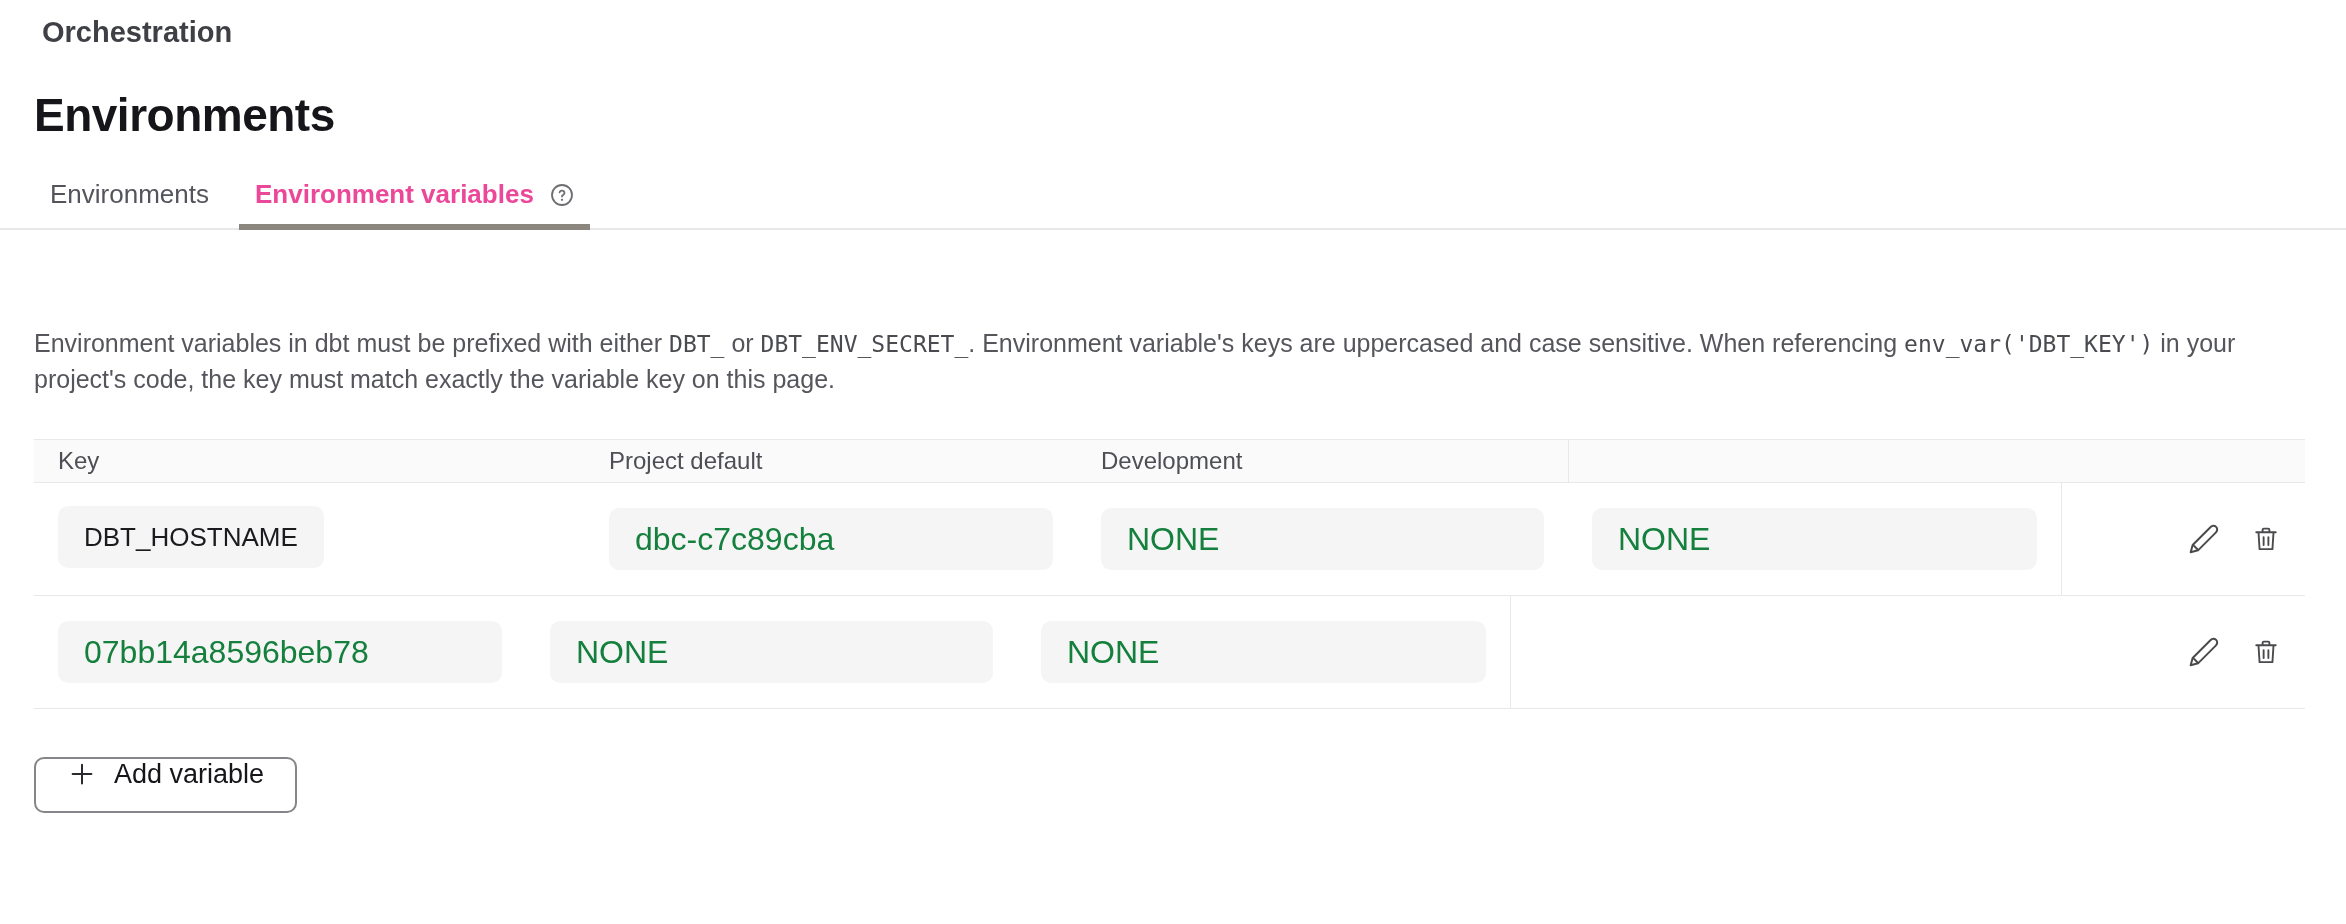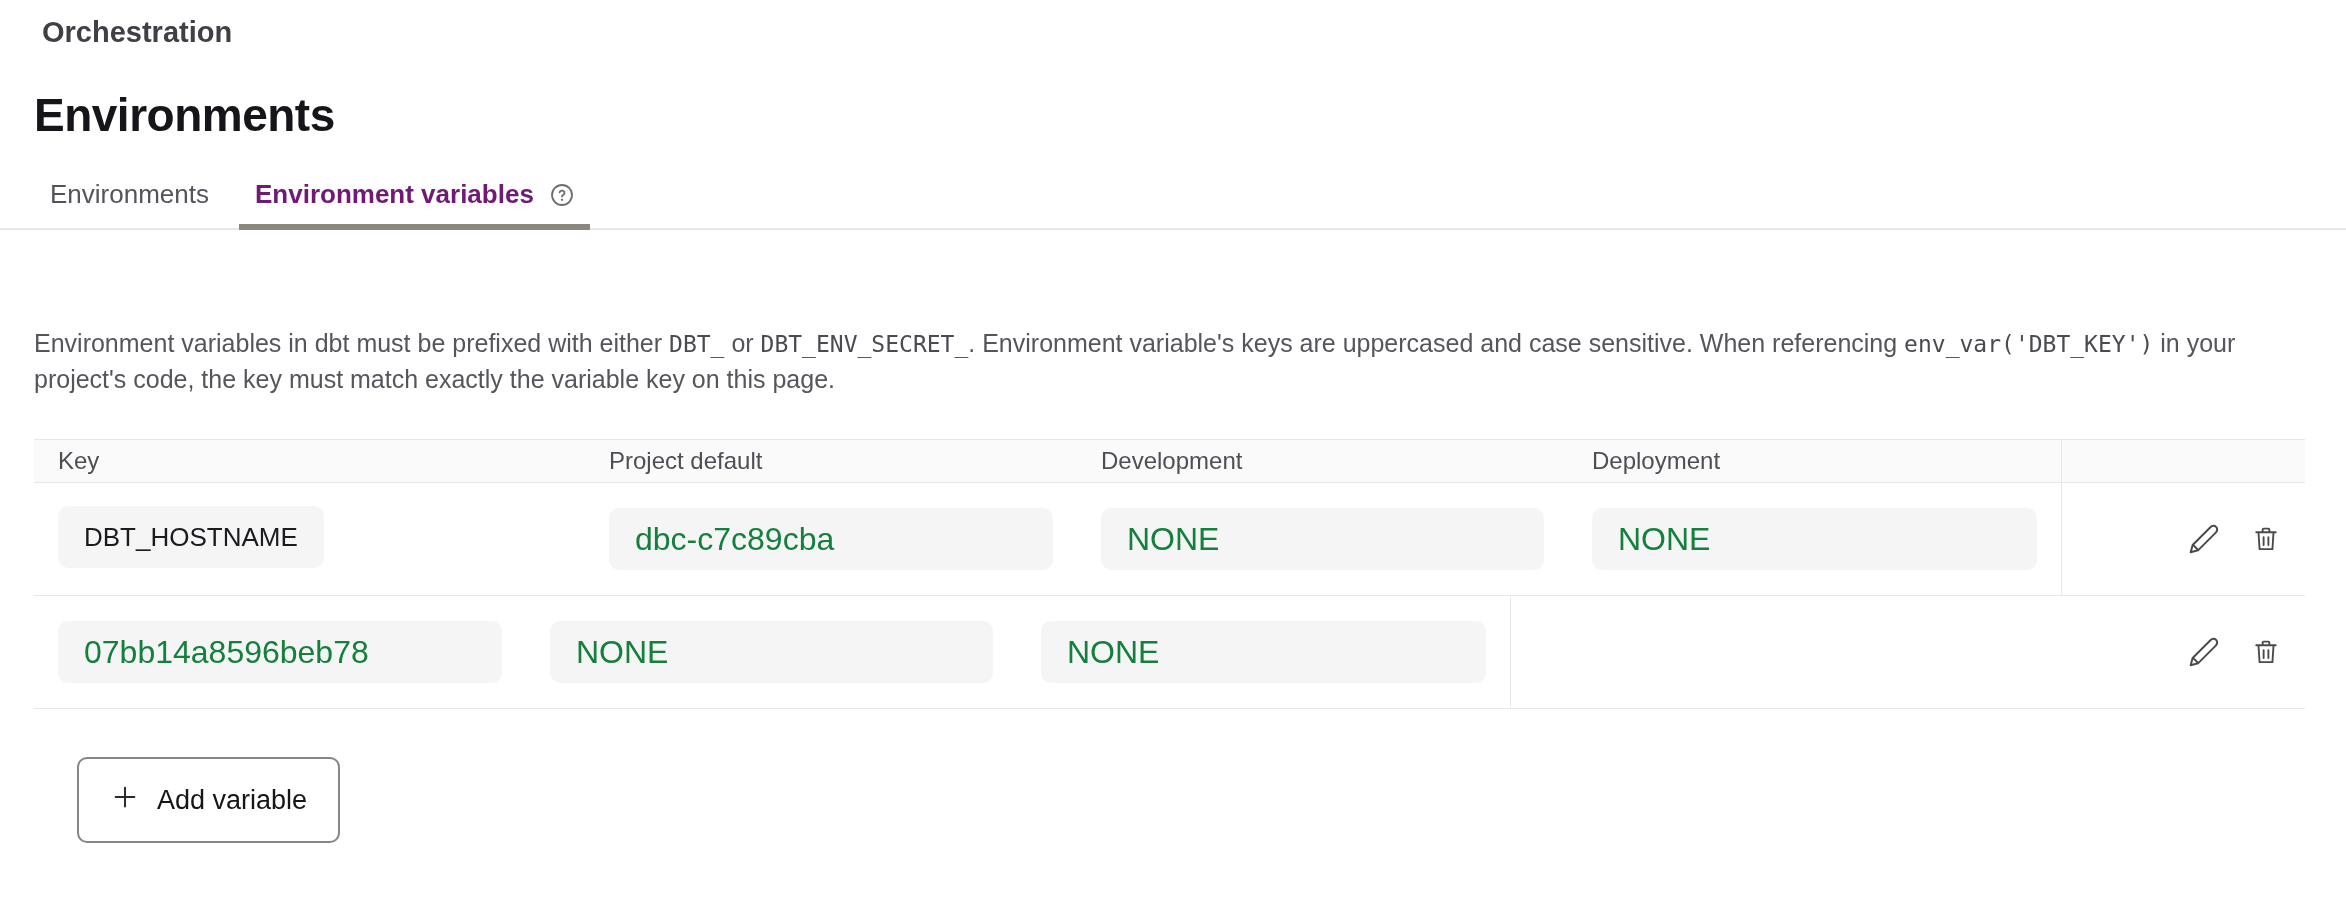--- a/index.html
+++ b/index.html
@@ -58,21 +58,21 @@
     padding:0 16px 18px 16px;
     margin-right:14px;
     font-size:26px;
     color:#54555c;
     font-weight:500;
     cursor:pointer;
     background:none;border:none;
     font-family:inherit;
   }
   .tab.active{
-    color:#701a75;
+    color:#ec4899;
     font-weight:600;
     gap:16px;
   }
   .tab.active::after{
     content:"";
     position:absolute;
     left:0;right:0;bottom:-2px;
     height:6px;
     background:var(--active_tab_underline);
   }
@@ -151,33 +151,32 @@
     width:34px;height:34px;
     display:inline-flex;align-items:center;justify-content:center;
     padding:0;
   }
   .icon-btn svg{display:block;}
 
   
   .add-btn{
     margin-top:48px;
     display:inline-flex;
-    align-items:center;
+    align-items:flex-start;
     gap:17px;
-    height:86px;
+    height:56px;
     padding:0 31px;
     background:#ffffff;
     border:2px solid var(--button_border);
     border-radius:10px;
     font-family:inherit;
     font-size:27px;
     font-weight:500;
     color:#16161a;
     cursor:pointer;
-    margin-left:43px;
   }
 </style>
 </head>
 <body>
 
 <div>
 
   <div class="content">
     <div class="breadcrumb">Orchestration</div>
     <h1 class="page-title">Environments</h1>
@@ -202,21 +201,20 @@
   </div>
 
   <div class="content">
     <p class="description"><span>Environment variables in dbt must be prefixed with either </span><span class="code">DBT_</span><span> or </span><span class="code">DBT_ENV_SECRET_</span><span>. Environment variable's keys are uppercased and case sensitive. When referencing </span><span class="code">env_var('DBT_KEY')</span><span> in your project's code, the key must match exactly the variable key on this page.</span></p>
 
     <div class="env-table">
       <div class="thead">
         <div class="th col-key">Key</div>
         <div class="th col-default">Project default</div>
         <div class="th col-dev">Development</div>
-        <div class="th col-deploy">Deployment</div>
         <div class="col-actions"></div>
       </div>
       <div id="table-body">
   <div class="trow">
     <div class="cell col-key">
       <span class="pill key-pill">DBT_HOSTNAME</span>
     </div>
     <div class="cell col-default">
       <span class="pill">dbc-c7c89cba</span>
     </div>

